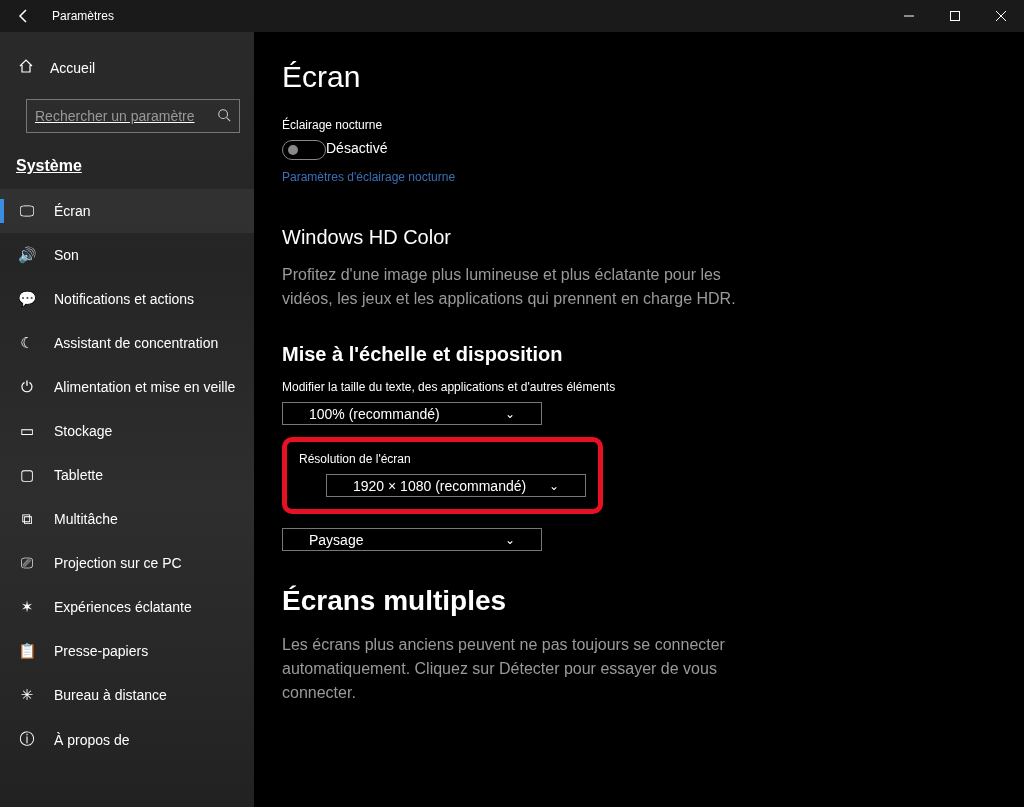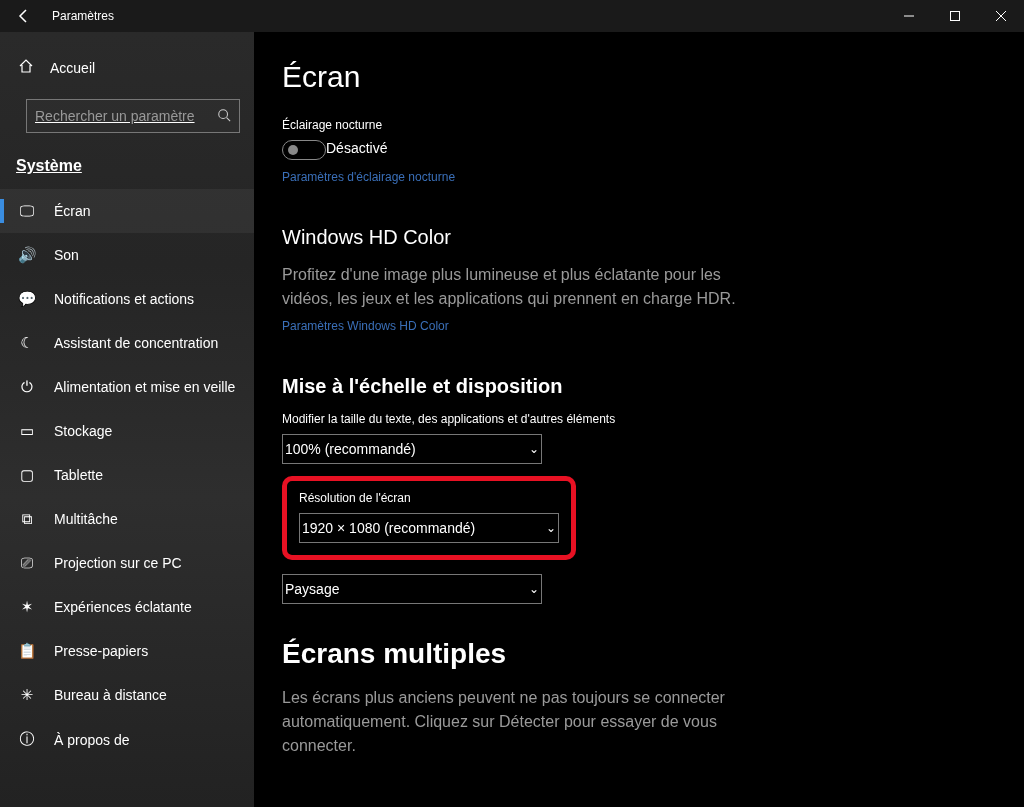--- a/index.html
+++ b/index.html
@@ -31,26 +31,26 @@
   h2.section.big { font-size:28px; font-weight:600; margin-top:34px; margin-bottom:16px; }
   .row-label { font-size:12px; color:#fff; margin-bottom:8px; }
   .desc { font-size:16px; color:#9a9a9a; line-height:1.5; margin-bottom:8px; max-width:480px; }
   .link { color:#3a6fb8; font-size:12px; margin-bottom: 18px; display:block; }
 
   .toggle-row { display:flex; align-items:flex-start; margin-bottom:10px; }
   .toggle { width:44px; height:20px; border:1px solid #888; border-radius:10px; position:relative; background:#000; }
   .toggle .knob { position:absolute; width:10px; height:10px; border-radius:50%; background:#888; top:4px; left:5px; }
   .toggle-label { font-size:14px; color:#fff; }
 
-  .dropdown { width:260px; height:30px; border:1px solid #777; background:#000; display:flex; align-items:center; justify-content:space-between; padding:0 2px; font-size:14px; color:#fff; margin-bottom:12px; }
+  .dropdown { width:260px; height:23px; border:1px solid #777; background:#000; display:flex; align-items:center; justify-content:space-between; padding:0 26px; font-size:14px; color:#fff; margin-bottom:12px; }
   .dropdown .chev { font-size:12px; color:#fff; }
 
   .highlight-box { border:5px solid #e81123; border-radius:10px; padding: 8px 12px 12px 12px; display:inline-block; margin-bottom:4px; }
   .highlight-box .row-label { margin-top:2px; }
-  .highlight-box .dropdown { margin-bottom:0; }
+  .highlight-box .dropdown { margin-bottom:0;margin-left:27px; }
 
   .sp { height:20px; }
   .sp-sm { height:10px; }
 </style>
 </head>
 <body>
 
 <div class="titlebar">
   <div class="back">
     <svg width="16" height="16" viewBox="0 0 16 16">
@@ -162,21 +162,20 @@
           <div class="knob"></div>
         </div>
       <div class="toggle-label">Désactivé</div>
     </div>
     <a class="link">Paramètres d'éclairage nocturne</a>
 
     <div class="sp"></div>
 
     <h2 class="section" style="font-weight:400">Windows HD Color</h2>
     <div class="desc">Profitez d'une image plus lumineuse et plus éclatante pour les vidéos, les jeux et les applications qui prennent en charge HDR.</div>
-    <a class="link">Paramètres Windows HD Color</a>
 
     <div class="sp"></div>
 
     <h2 class="section" style="font-weight:600">Mise à l'échelle et disposition</h2>
     <div class="row-label">Modifier la taille du texte, des applications et d'autres éléments</div>
     <div class="dropdown">
       <span>100% (recommandé)</span>
       <span class="chev">⌄</span>
     </div>
 

